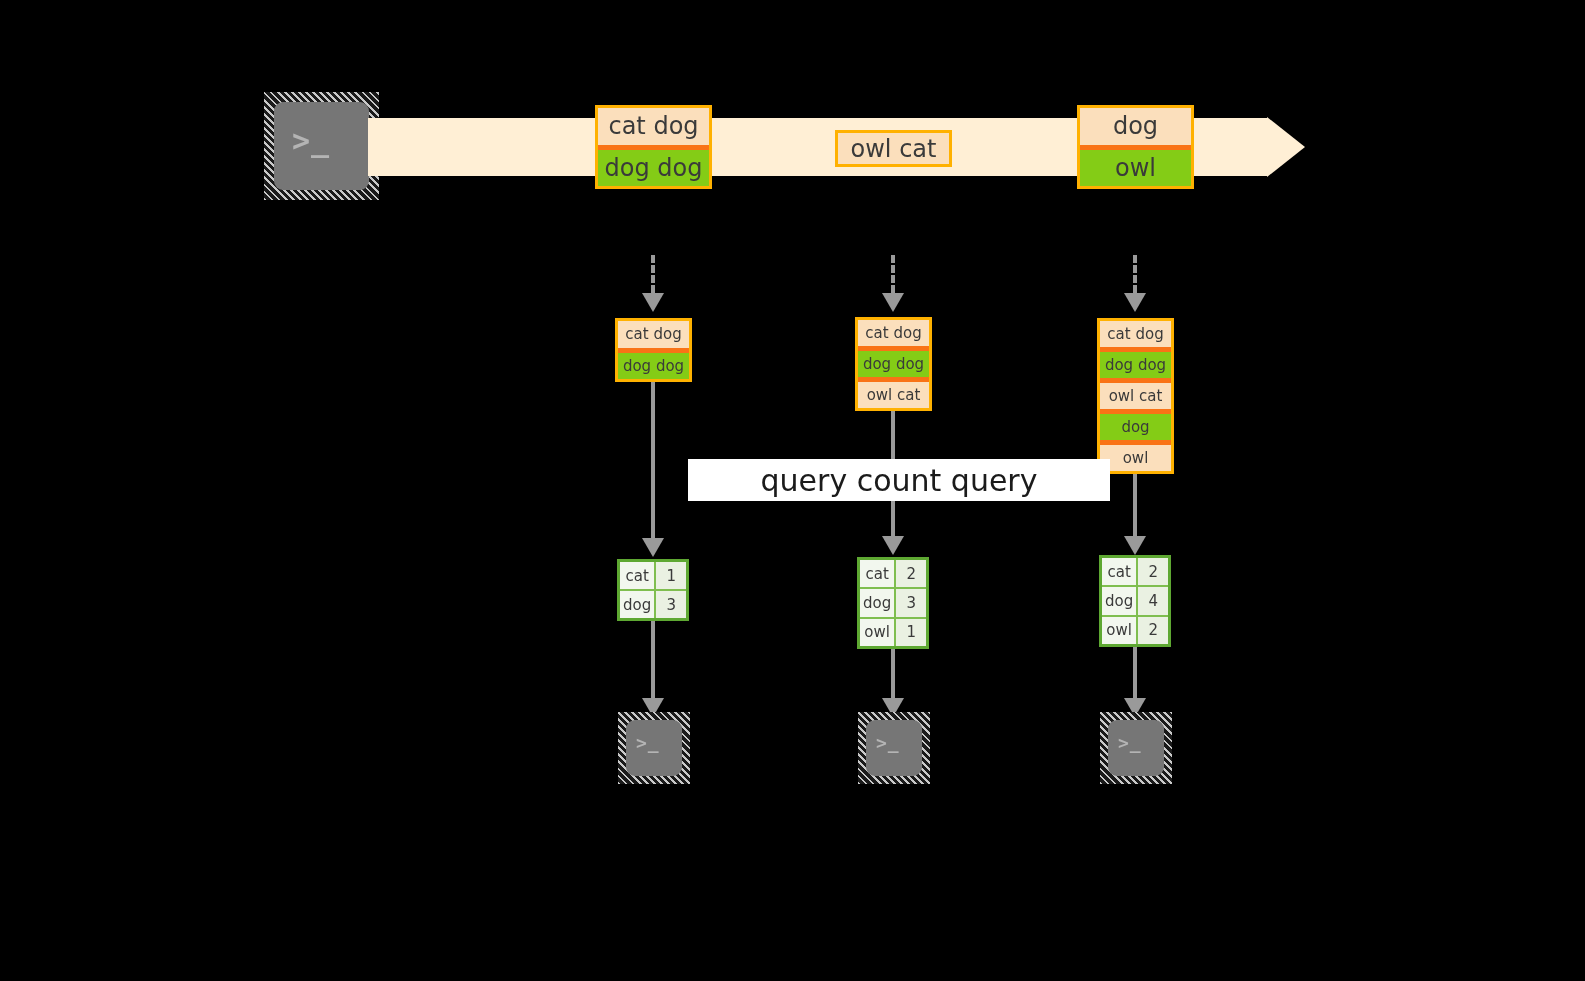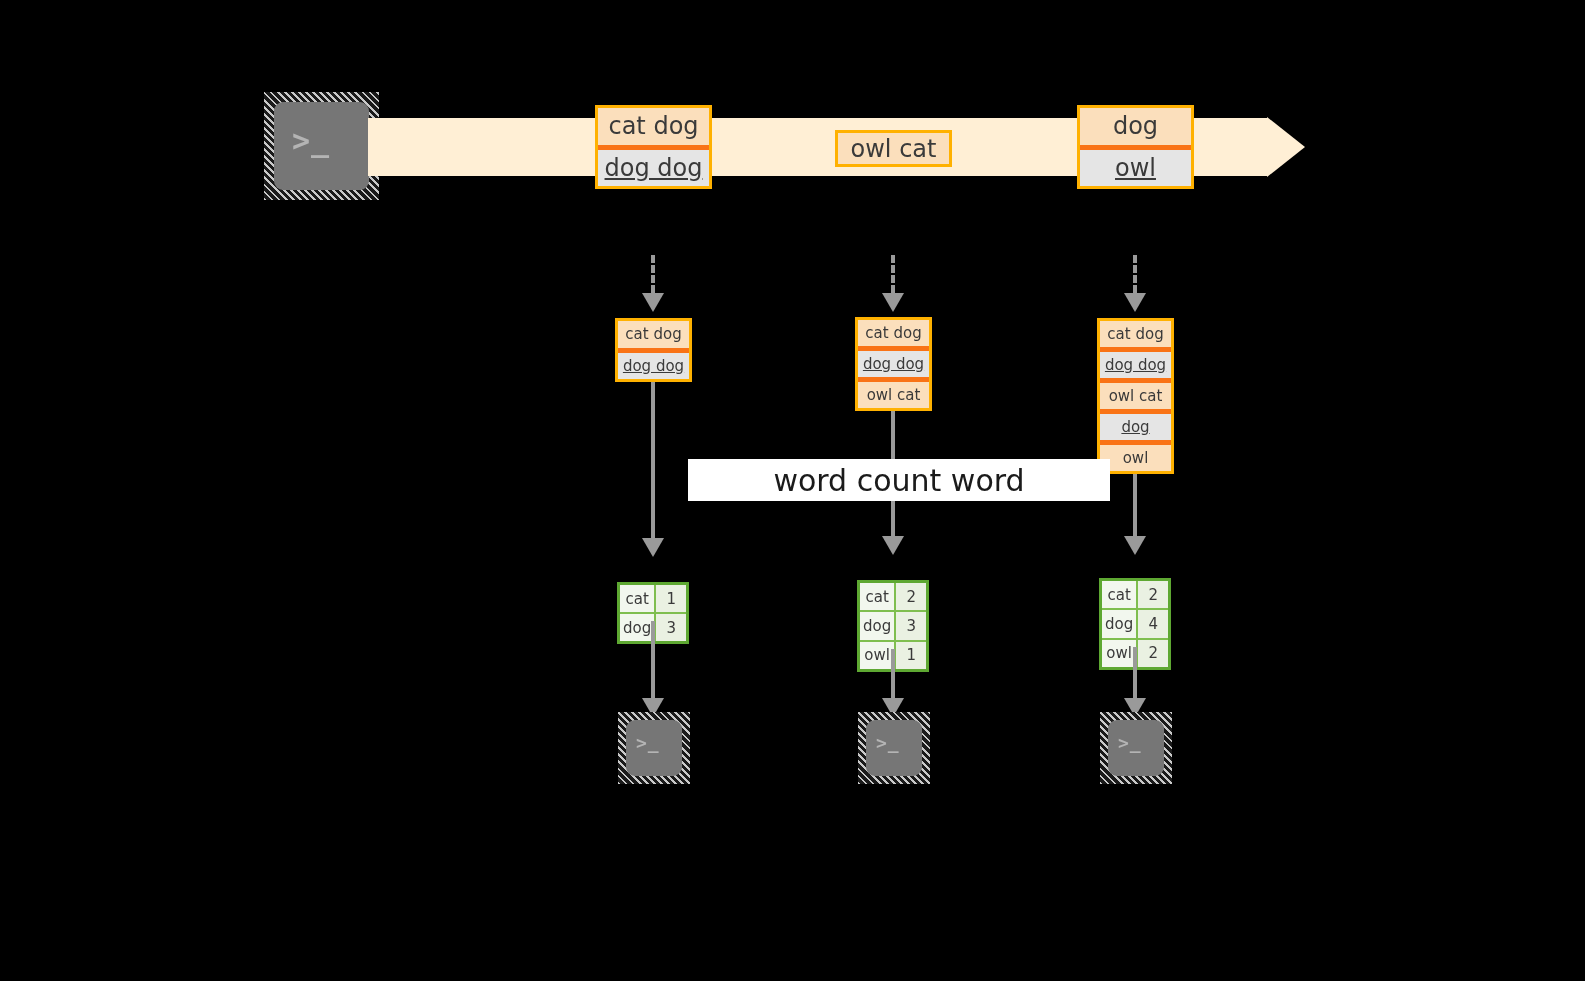--- a/index.html
+++ b/index.html
@@ -62,30 +62,29 @@
     flex: 1 1 auto;
     display: flex;
     align-items: center;
     justify-content: center;
     color: #3a3a3a;
     background: #FBDFBC;
     border-bottom: 5px solid #f97316;
     white-space: nowrap;
   }
   .rec-cell:last-child { border-bottom: none; }
-  .rec-cell.alt { background: #e5e5e5; text-decoration: underline; }
+  .rec-cell.alt { background: #84cc16; }
 
   
   .res-box {
     position: absolute;
     border: 3px solid #5EA832;
     background: #d946ef;
     display: flex;
     flex-direction: column;
-    margin-top: 23px;
   }
   .res-row {
     flex: 1 1 auto;
     display: flex;
     border-bottom: 2px solid #7FBE4F;
   }
   .res-row:last-child { border-bottom: none; }
   .res-key {
     flex: 0 0 55%;
     display: flex; align-items: center; justify-content: center;
@@ -257,15 +256,15 @@
 
   <div class="vline" style="left:1133px; top:647px; height:51px;"></div>
   <div class="vhead" style="left:1124px; top:698px;"></div>
 
   <div class="term small" style="left:1100px; top:712px; width:72px; height:72px;">
     <div class="term-inner">
       <span class="term-glyph" style="left:10px; top:14px; font-size:18px;">&gt;_</span>
     </div>
   </div>
 
-  <div id="query-banner" style="left:688px; top:459px; width:422px; height:42px;">word count word</div>
+  <div id="query-banner" style="left:688px; top:459px; width:422px; height:42px;">query count query</div>
 
 </div>
 
 </body></html>

